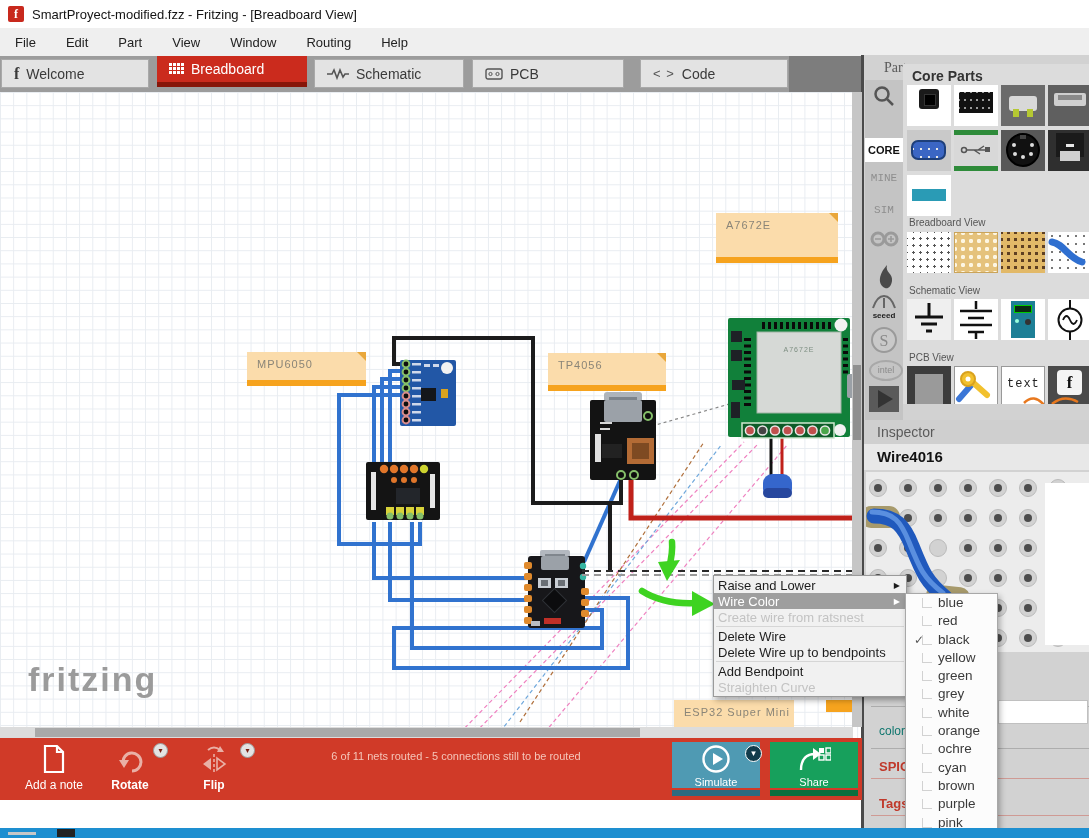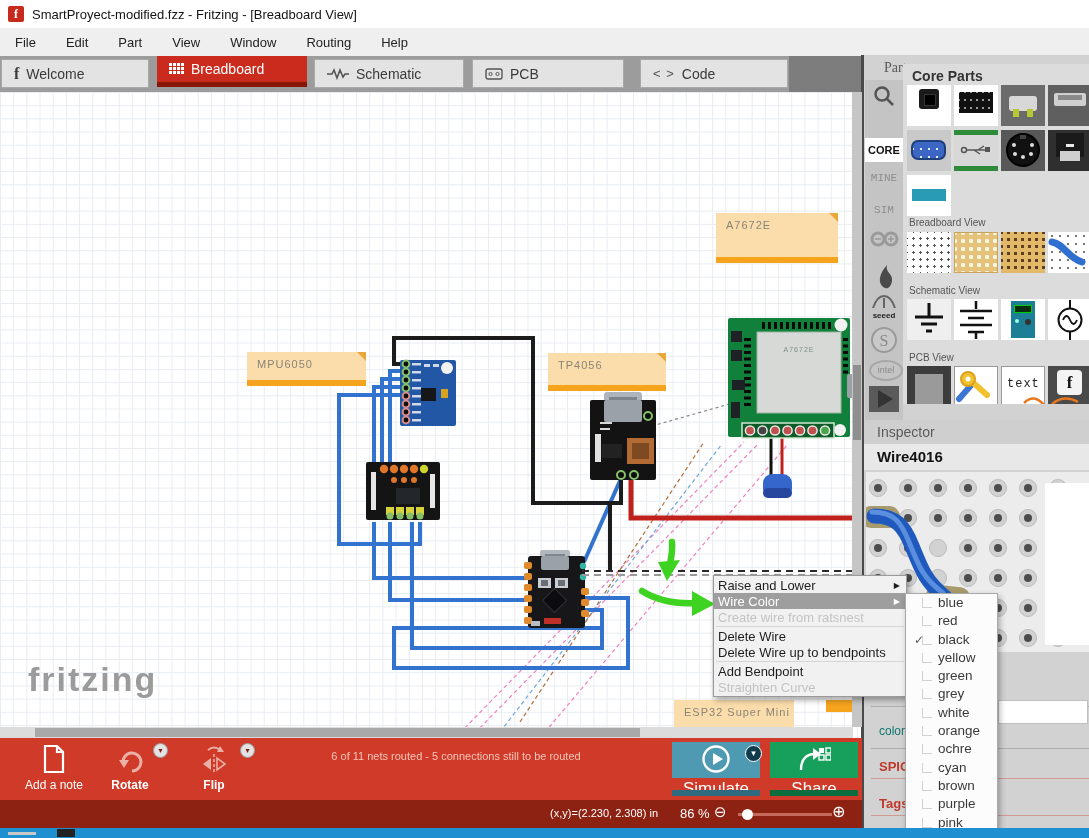--- a/index.html
+++ b/index.html
@@ -53,21 +53,21 @@
   .ins-hdr{left:0;top:365px;width:225px;height:24px;background:#cfcfcf;line-height:24px;padding-left:13px;
            font-size:14px;color:#5a5a5a;box-sizing:border-box;}
   .ins-name{left:0;top:389px;width:225px;height:26px;background:#e8e8e8;line-height:26px;padding-left:13px;
             font-weight:bold;font-size:15px;color:#111;box-sizing:border-box;}
   .flabel{font-size:12px;color:#0f766e;}
   .rlabel{font-size:13px;font-weight:bold;color:#c0392b;}
   
   .toolbar{left:0;top:738px;width:862px;height:62px;background:#d03a28;z-index:40;}
   .toolbar .cap{position:absolute;color:#fff;font-size:12px;}
   .statusq{left:260px;top:12px;width:392px;text-align:center;color:#f5c6ba;font-size:11px;}
-  .bigbtn{position:absolute;top:4px;width:88px;height:36px;color:#fff;text-align:center;font-size:17px;}
+  .bigbtn{position:absolute;top:4px;width:88px;height:46px;color:#fff;text-align:center;font-size:11px;}
   .statusbar{left:0;top:800px;width:862px;height:28px;background:#8d2112;z-index:40;color:#fff;}
   .taskbar{left:0;top:828px;width:1089px;height:10px;background:#1e8fd0;z-index:60;}
 </style>
 </head>
 <body>
 
 <div id="app">
   <div class="abs" style="left:0;top:0;width:1089px;height:2px;background:#1a1a1a;"></div>
 
   <div class="abs titlebar">
@@ -697,27 +697,18 @@
           <rect x="22" y="2" width="5" height="5" fill="#fff"></rect>
           <rect x="29" y="2" width="5" height="5" fill="none" stroke="#fff" stroke-width="1.4"></rect>
           <rect x="22" y="9" width="5" height="5" fill="none" stroke="#fff" stroke-width="1.4"></rect>
           <rect x="29" y="9" width="5" height="5" fill="none" stroke="#fff" stroke-width="1.4"></rect>
         </svg>
       <div>Share</div>
     </div>
     <div class="abs" style="left:770px;top:52px;width:88px;height:6px;background:#0c6e3e;"></div>
   </div>
 
-  <div class="abs statusbar">
-    <div class="abs" style="left:480px;top:7px;width:178px;text-align:right;font-size:11px;">(x,y)=(2.230, 2.308) in</div>
-    <div class="abs" style="left:680px;top:6px;font-size:13px;">86 %</div>
-    <div class="abs" style="left:714px;top:3px;font-size:15px;">⊖</div>
-    <div class="abs" style="left:738px;top:13px;width:94px;height:3px;background:#c46a5c;">
-      <div class="abs" style="left:4px;top:-4px;width:11px;height:11px;border-radius:50%;background:#fff;"></div>
-    </div>
-    <div class="abs" style="left:832px;top:2px;font-size:16px;">⊕</div>
-  </div>
 
   <div class="abs taskbar">
     <div class="abs" style="left:8px;top:4px;width:28px;height:3px;background:#c8c8c8;"></div>
     <div class="abs" style="left:57px;top:1px;width:18px;height:8px;background:#222;"></div>
   </div>
 </div>
 
 </body></html>

